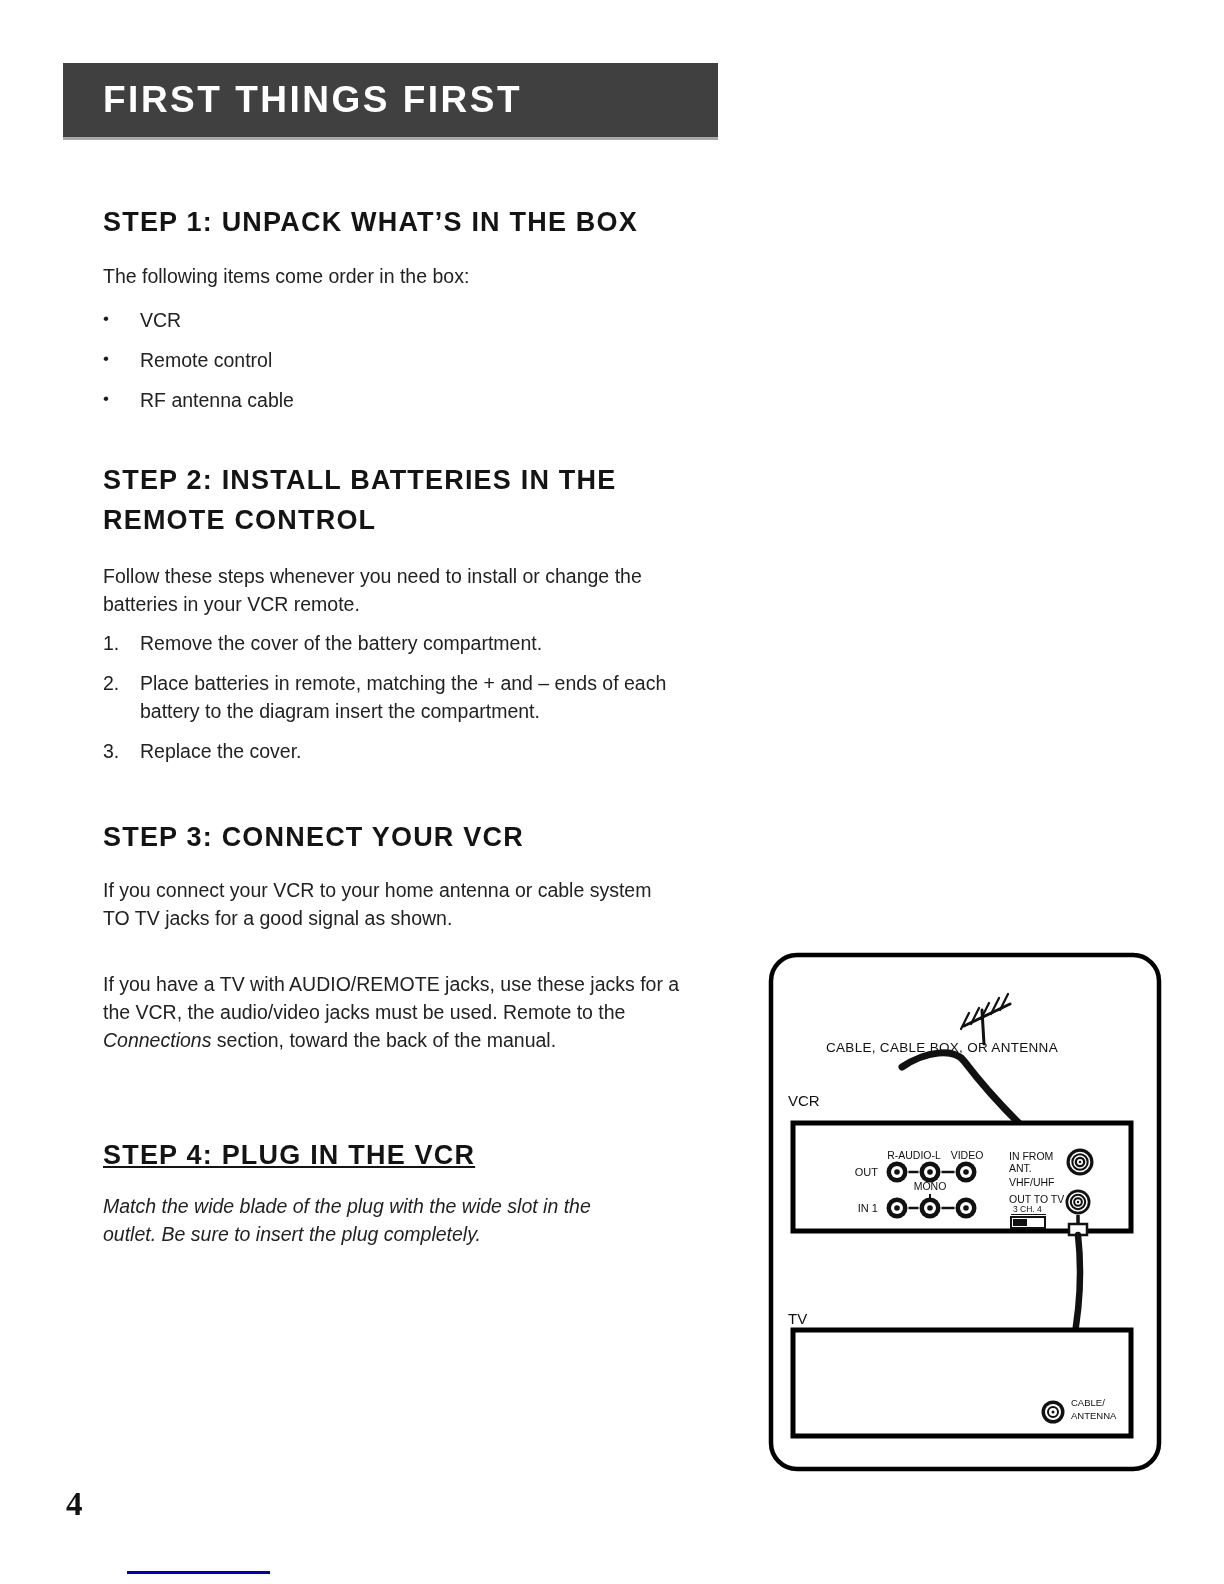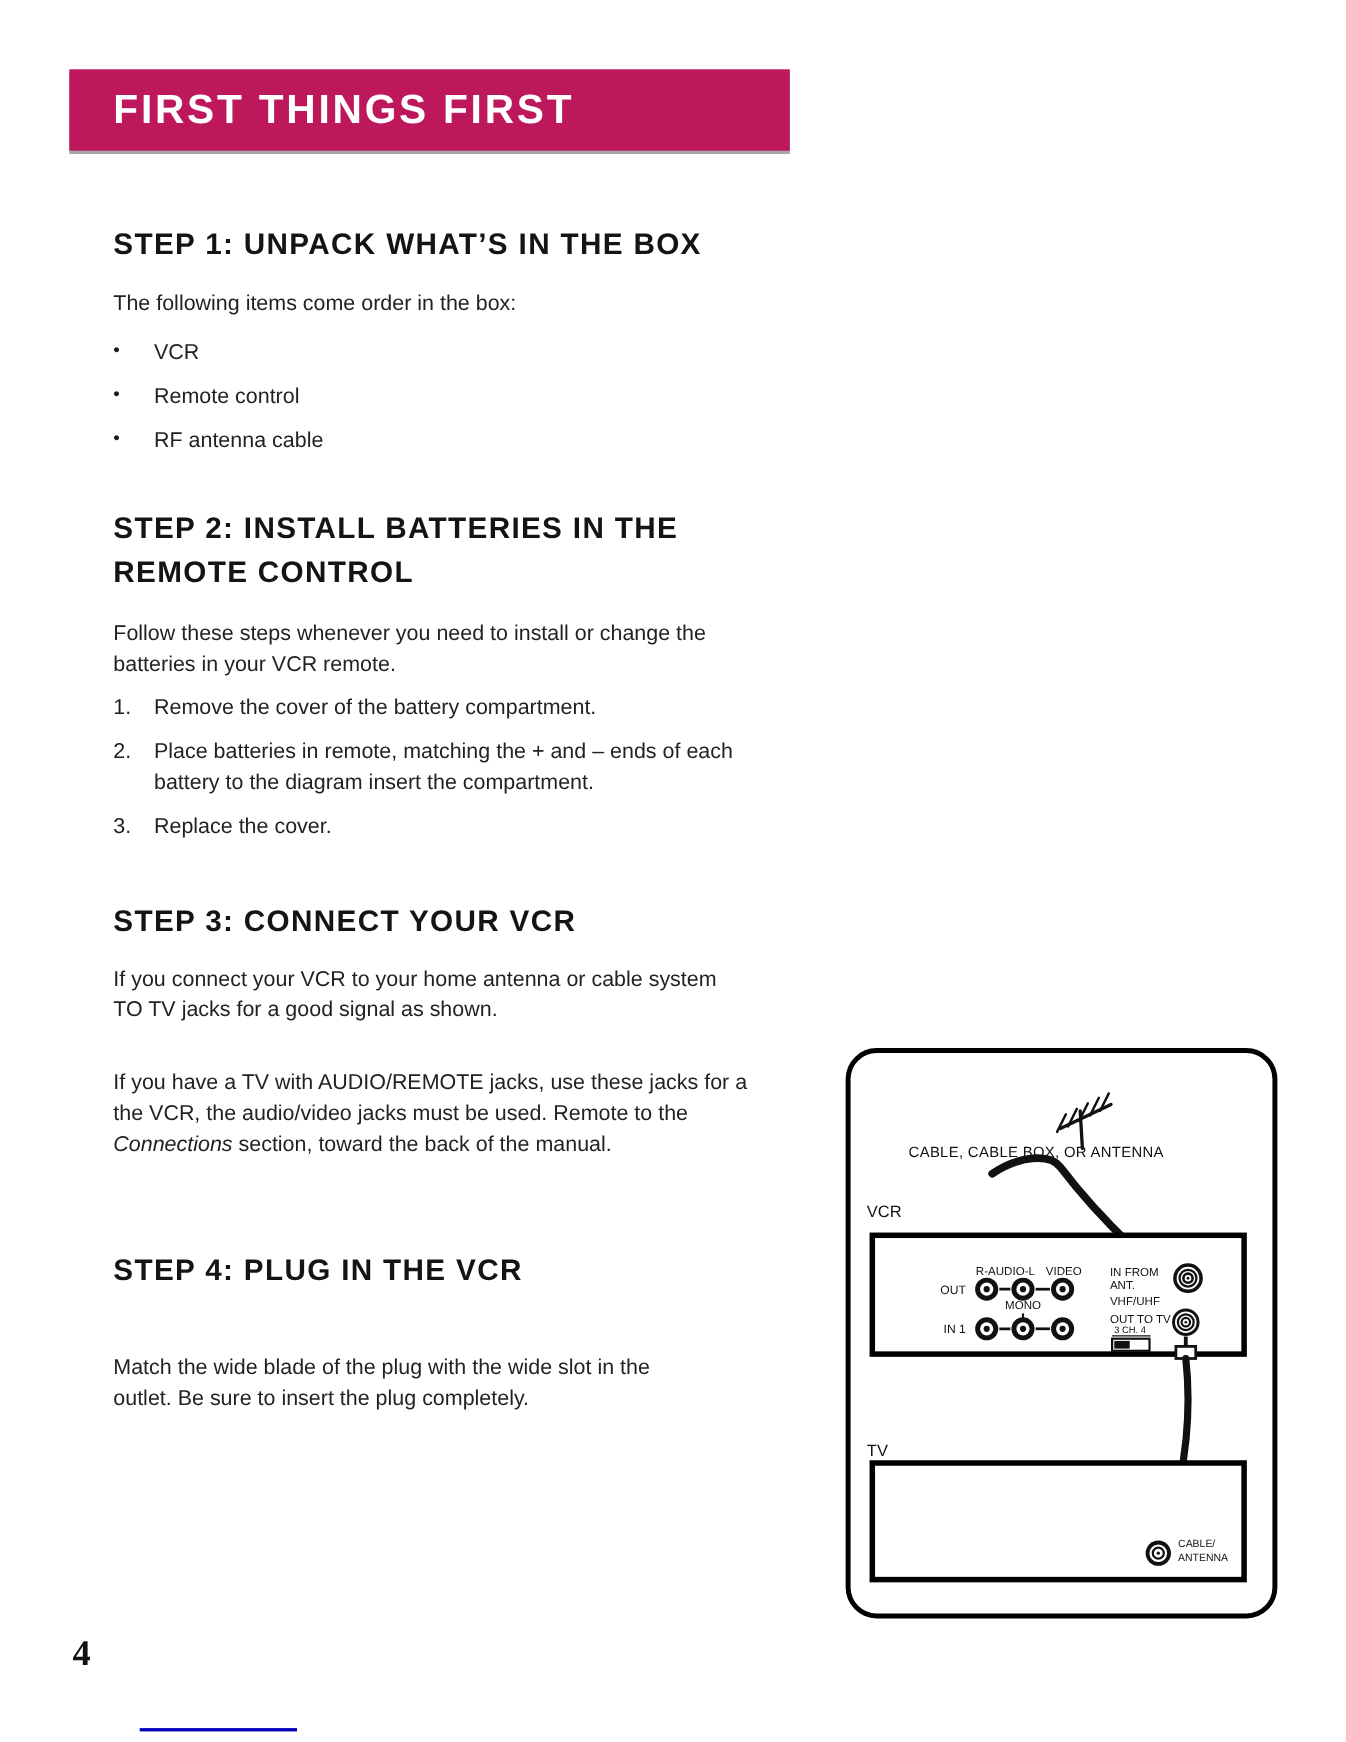--- a/index.html
+++ b/index.html
@@ -4,21 +4,21 @@
 <style>
   html,body { margin:0; padding:0; background:#e8e8e8; }
   .page {
     position:relative; width:1224px; height:1584px; margin:0 auto;
     background:#ffffff; overflow:hidden;
     font-family:"Liberation Sans", sans-serif; color:#1c1c1c;
   }
   
   .titlebar {
     position:absolute; left:63px; top:63px; width:655px; height:74px;
-    background:#be185d; display:flex; align-items:center;
+    background:#404040; display:flex; align-items:center;
     box-shadow:0 3px 0 rgba(120,120,120,.65);
   }
   .titlebar-text {
     margin-left:40px; color:#fff; font-size:37px; font-weight:bold;
     letter-spacing:2.5px; white-space:nowrap;
   }
   
   .step-title {
     position:absolute; left:103px; margin:0; color:#141414;
     font-size:27px; font-weight:bold; letter-spacing:1.2px;
@@ -103,22 +103,22 @@
   <div class="textblock" style="top:876px;">
     <div class="body-line">If you connect your VCR to your home antenna or cable system</div>
     <div class="body-line">TO TV jacks for a good signal as shown.</div>
   </div>
   <div class="textblock" style="top:970px;">
     <div class="body-line">If you have a TV with AUDIO/REMOTE jacks, use these jacks for a</div>
     <div class="body-line">the VCR, the audio/video jacks must be used. Remote to the</div>
     <div class="body-line"><span class="italic">Connections</span><span> section, toward the back of the manual.</span></div>
   </div>
 
-  <h2 class="step-title" style="top:1135px;">STEP 4: PLUG IN THE VCR</h2>
-  <div class="textblock" style="top:1229px;">
+  <h2 class="step-title" style="top:1135px;text-decoration:underline;">STEP 4: PLUG IN THE VCR</h2>
+  <div class="textblock" style="top:1192px;font-style:italic;">
     <div class="body-line">Match the wide blade of the plug with the wide slot in the</div>
     <div class="body-line">outlet. Be sure to insert the plug completely.</div>
   </div>
 
   <svg class="diagram" width="398" height="525" viewBox="0 0 398 525">
 
     <rect x="5" y="5" width="388" height="514" rx="26" fill="#ffffff" stroke="#000" stroke-width="4.5"></rect>
 
     <g stroke="#111" stroke-linecap="round" fill="none">
       <line x1="218" y1="94" x2="216" y2="60" stroke-width="3"></line>

